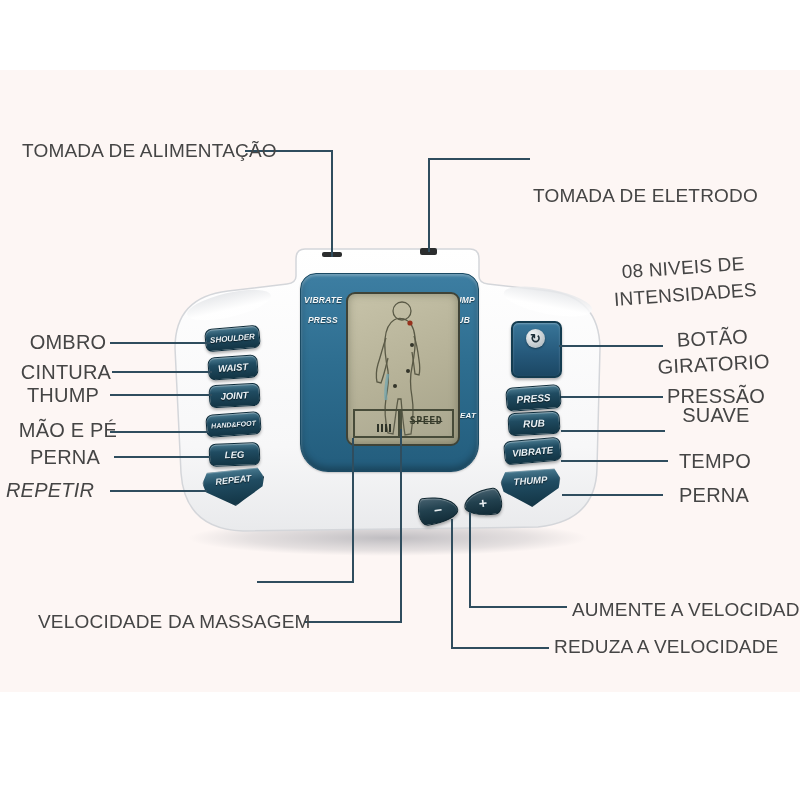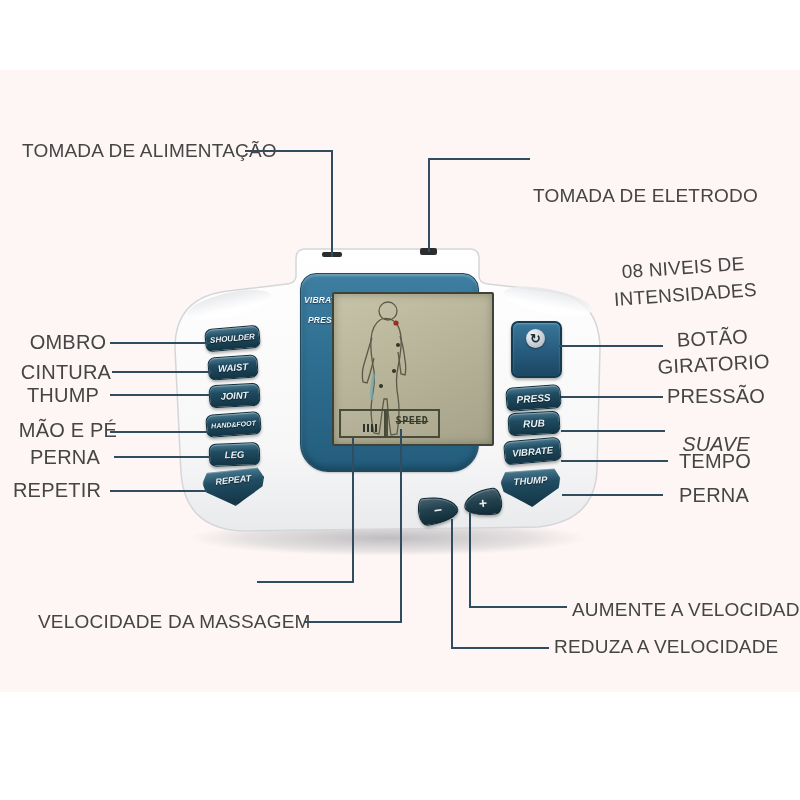--- a/index.html
+++ b/index.html
@@ -14,24 +14,24 @@
   .port{position:absolute;background:#2b2d2e;border-radius:2px;box-shadow:0 1px 0 rgba(255,255,255,.7);}
   .panel{position:absolute;left:300px;top:273px;width:177px;height:197px;
          border-radius:16px 16px 28px 28px;
          background:linear-gradient(180deg,#3d7ea2 0%,#2e6e90 45%,#235d7d 100%);
          border:1px solid #1b4a63;
          box-shadow:inset 0 2px 3px rgba(255,255,255,.3), inset 0 -4px 7px rgba(0,0,0,.28), 0 1px 2px rgba(0,0,0,.2);}
   .ptxt{position:absolute;color:#f2f6f8;font-style:italic;font-weight:bold;font-size:8.5px;
         letter-spacing:.2px;text-shadow:0 1px 1px rgba(0,0,0,.5);white-space:nowrap;}
   .rdot{position:absolute;left:149px;top:151px;width:9px;height:9px;border-radius:50%;
         background:radial-gradient(circle at 35% 30%,#3c5a66,#0d2833 70%);}
-  .lcd{position:absolute;left:31px;top:18px;width:110px;height:150px;
+  .lcd{position:absolute;left:45px;top:18px;width:110px;height:150px;
        background:linear-gradient(155deg,#c7c3a9 0%,#b5b197 55%,#a5a289 100%);
-       border:2px solid #3f4337;border-radius:2px;
-       box-shadow:inset 0 0 8px rgba(40,45,30,.35);padding-left:48px;}
+       border:2px solid #3f4337;border-radius:9px;
+       box-shadow:inset 0 0 8px rgba(40,45,30,.35);}
   .figsvg{position:absolute;left:0;top:0;width:110px;height:150px;}
   .lcdbox{position:absolute;border:2px solid #474b39;background:rgba(255,255,255,.04);}
   .box-timer{left:5px;top:115px;width:45px;height:25px;}
   .box-speed{left:50px;top:115px;width:52px;height:25px;}
   .barcode{position:absolute;left:22px;top:13px;width:16px;height:8px;
            background:repeating-linear-gradient(90deg,#2e3328 0 2px,rgba(0,0,0,0) 2px 4px);}
   .speedtxt{position:absolute;left:0;top:4px;width:100%;text-align:center;
             font-family:"DejaVu Sans Mono",monospace;font-weight:bold;font-size:10px;
             color:#383c2c;letter-spacing:.5px;text-decoration:line-through;}
   .btn{position:absolute;display:flex;align-items:center;justify-content:center;
@@ -174,25 +174,25 @@
   <div class="lbl sm" style="left:533px;top:140px;margin-top:45px;">TOMADA DE ELETRODO</div>
   <div class="lbl sm ctr twoline" style="left:613px;top:254px;width:142px;transform:rotate(-4deg);">
     <div>08 NIVEIS DE</div>
     <div>INTENSIDADES</div>
   </div>
   <div class="lbl ctr" style="left:20px;top:331px;width:96px;">OMBRO</div>
   <div class="lbl ctr" style="left:16px;top:361px;width:100px;">CINTURA</div>
   <div class="lbl ctr" style="left:16px;top:384px;width:94px;">THUMP</div>
   <div class="lbl ctr" style="left:16px;top:419px;width:104px;">MÃO E PÉ</div>
   <div class="lbl ctr" style="left:16px;top:446px;width:98px;text-align:center;">PERNA</div>
-  <div class="lbl ctr" style="left:8px;top:479px;width:98px;">REPETIR</div>
+  <div class="lbl ctr" style="left:1px;top:479px;width:98px;font-style:italic;">REPETIR</div>
   <div class="lbl ctr twoline" style="left:652px;top:325px;width:122px;line-height:26px;transform:rotate(-3deg);">
     <div>BOTÃO</div>
     <div>GIRATORIO</div>
   </div>
   <div class="lbl ctr" style="left:666px;top:385px;width:100px;">PRESSÃO</div>
-  <div class="lbl ctr" style="left:670px;top:433px;width:92px;font-style:italic;">SUAVE</div>
+  <div class="lbl ctr" style="left:670px;top:404px;width:92px;">SUAVE</div>
   <div class="lbl ctr" style="left:668px;top:450px;width:94px;">TEMPO</div>
   <div class="lbl ctr" style="left:668px;top:484px;width:92px;">PERNA</div>
   <div class="lbl sm" style="left:38px;top:611px;">VELOCIDADE DA MASSAGEM</div>
   <div class="lbl sm" style="left:572px;top:599px;">AUMENTE A VELOCIDADE</div>
   <div class="lbl sm" style="left:554px;top:636px;">REDUZA A  VELOCIDADE</div>
 </div>
 
 </body></html>

